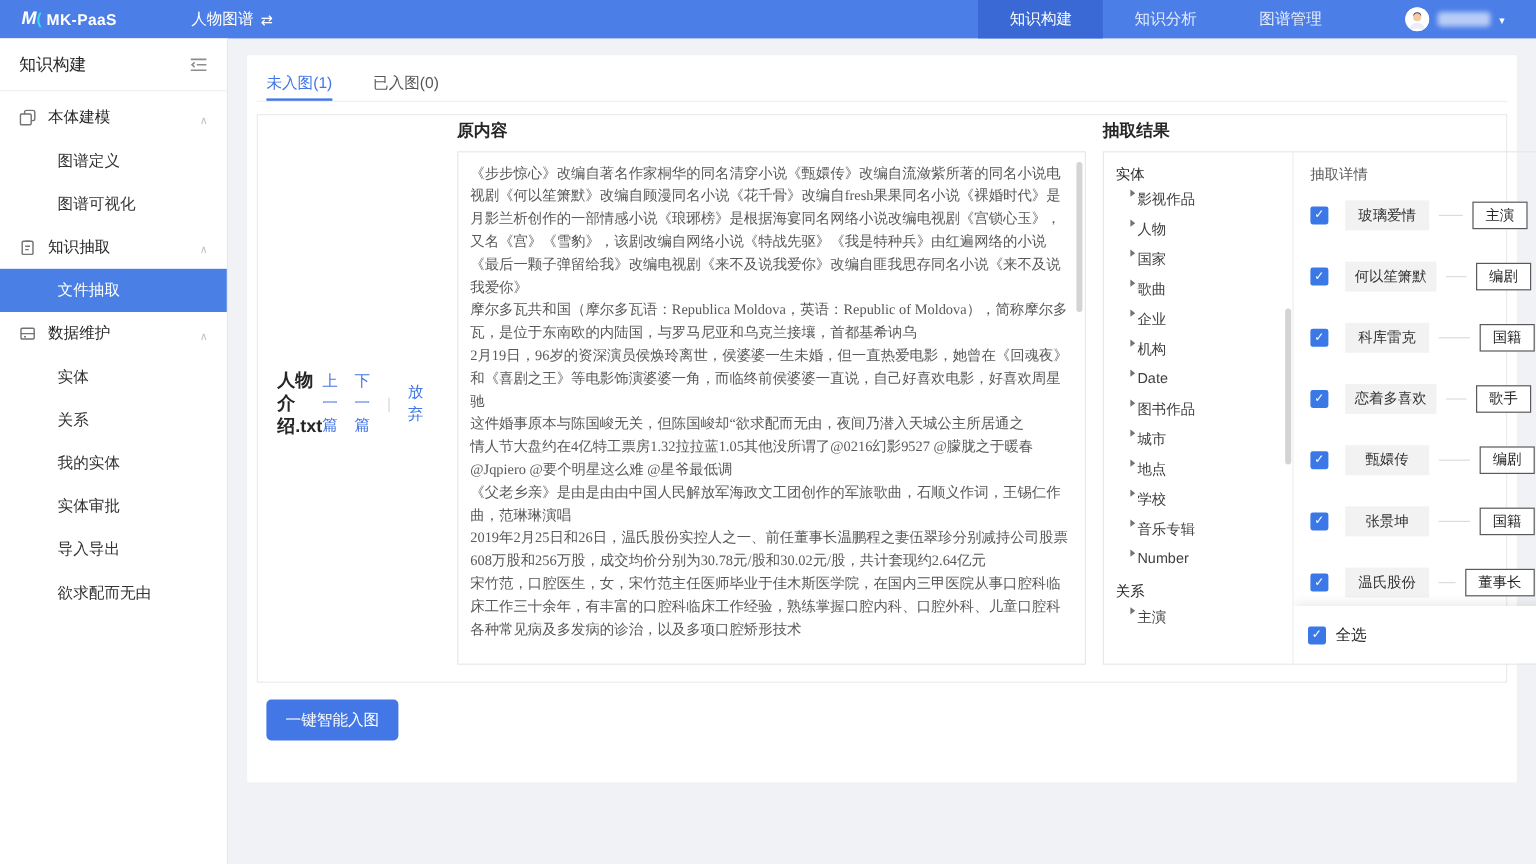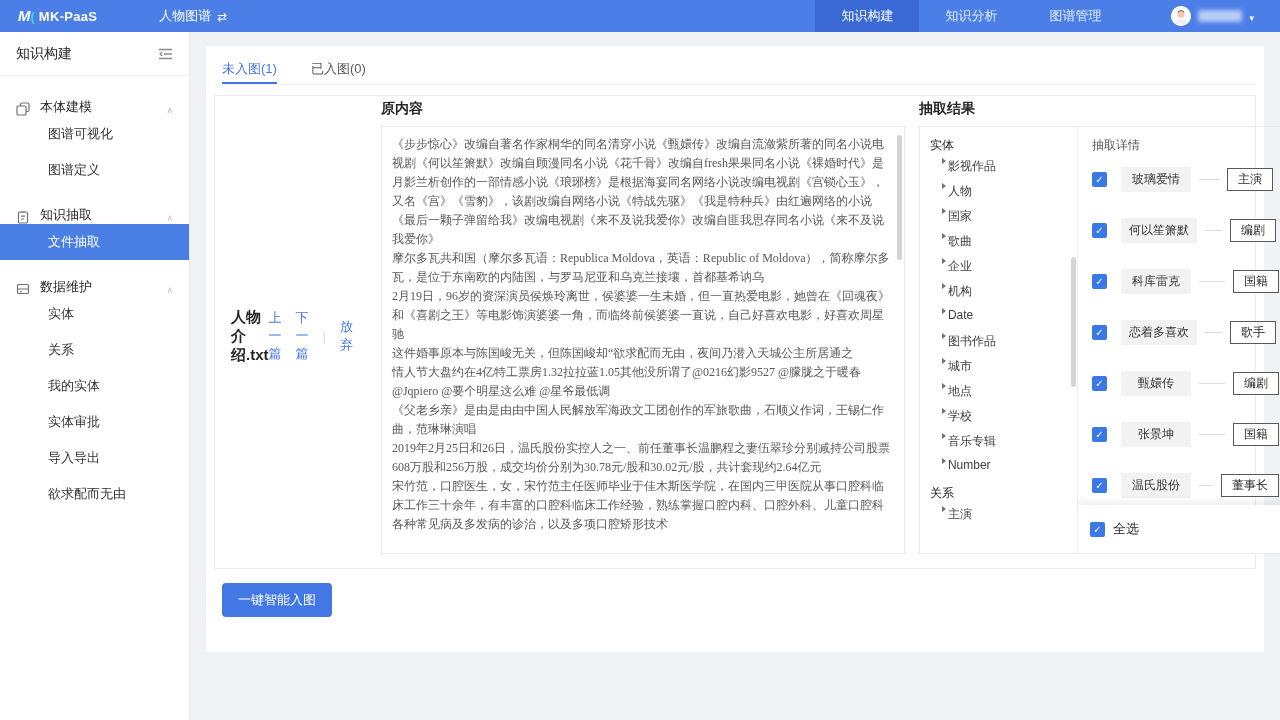--- a/index.html
+++ b/index.html
@@ -27,21 +27,21 @@
   .user-blur { width:44px; height:12px; border-radius:3px; background:rgba(255,255,255,.6); filter:blur(2px); }
   .caret-down::before { content:"\25BE"; font-size:9px; color:#fff; }
 
   
   .body-row { flex:1; display:flex; min-height:0; }
 
   
   .sidebar { width:190px; flex:0 0 190px; background:#fff; border-right:1px solid #e8e8e8; }
   .sidebar-header { height:44px; display:flex; align-items:center; justify-content:space-between; padding:0 16px; border-bottom:1px solid #f0f0f0; font-size:14px; color:#262626; }
   .menu { padding-top:4px; }
-  .group-title { display:flex; align-items:flex-end; height:36px; padding:0 16px; gap:10px; font-size:13px; color:#262626; cursor:pointer; }
+  .group-title { display:flex; align-items:center; height:36px; padding:0 16px; gap:10px; font-size:13px; color:#262626; cursor:pointer; }
   .group-caret::before { content:"\2227"; font-size:9px; color:#bfbfbf; }
   .group-caret { margin-left:auto; }
   .side-item { height:36px; display:flex; align-items:center; padding-left:48px; font-size:13px; color:#333; cursor:pointer; }
   .side-item.active { background:#4a80e6; color:#fff;text-align:center; }
 
   
   .main { flex:1; padding:14px 16px 0; min-width:0; }
   .panel { background:#fff; height:606px; padding:0 8px; }
   .tabs { display:flex; gap:34px; padding:14px 8px 0; border-bottom:1px solid #f0f0f0; }
   .tab { font-size:13px; color:#595959; padding-bottom:6px; position:relative; cursor:pointer; }
@@ -142,22 +142,22 @@
             <svg class="icon-svg" width="14" height="14" viewBox="0 0 14 14" stroke="#737373" stroke-width="1.2" fill="none">
               <rect x="1" y="4" width="9" height="9" rx="1"></rect>
               <path d="M4.5 4V2.5A1.5 1.5 0 0 1 6 1h5.5A1.5 1.5 0 0 1 13 2.5V8a1.5 1.5 0 0 1-1.5 1.5H10"></path>
             </svg>
           </span>
           <span>本体建模</span>
           <span class="group-caret"></span>
         </div>
         <div>
 
-        <div class="side-item">图谱可视化</div>
-            <div class="side-item">图谱定义</div>
+        <div class="side-item">图谱定义</div>
+            <div class="side-item">图谱可视化</div>
           </div>
 
         <div class="group-title">
           <span>
             <svg class="icon-svg" width="14" height="14" viewBox="0 0 14 14" stroke="#737373" stroke-width="1.2" fill="none">
               <rect x="2.5" y="2" width="9" height="11" rx="1"></rect>
               <path d="M5 2h4M5 6.2h4M5 9h3"></path>
             </svg>
           </span>
           <span>知识抽取</span>

